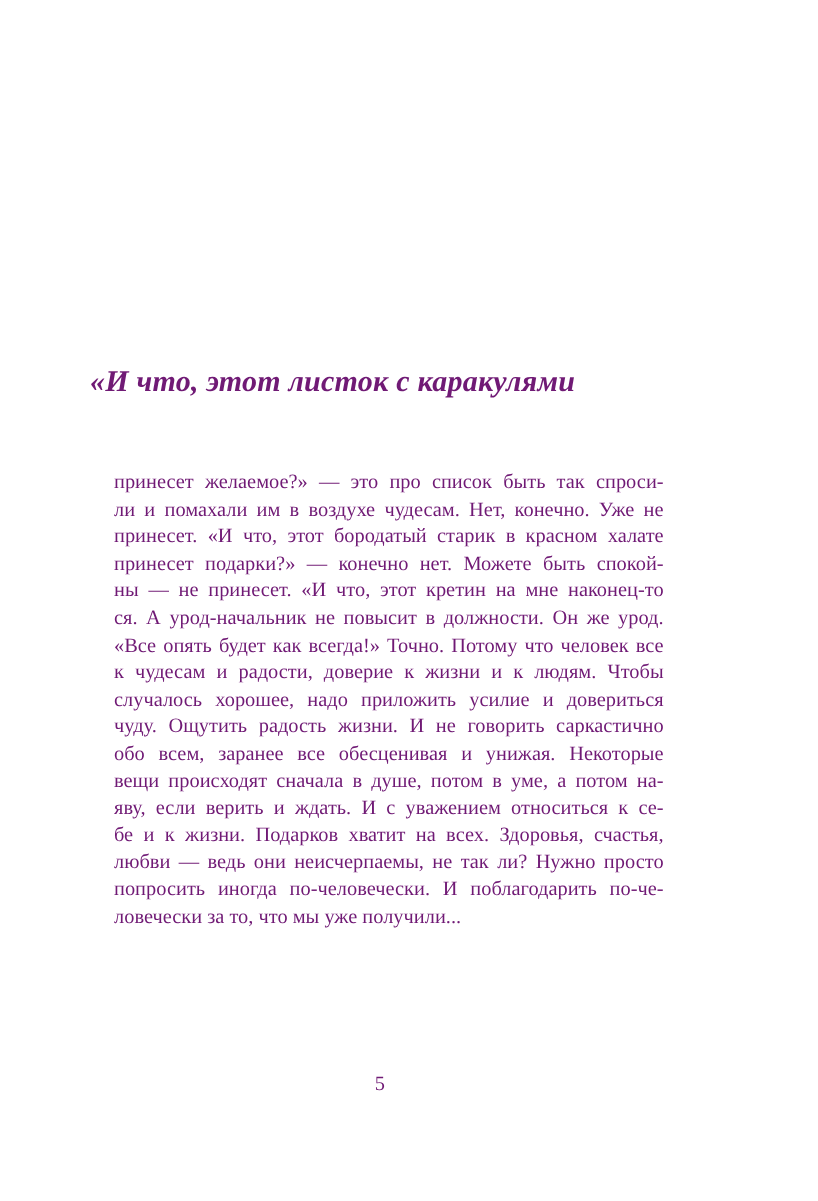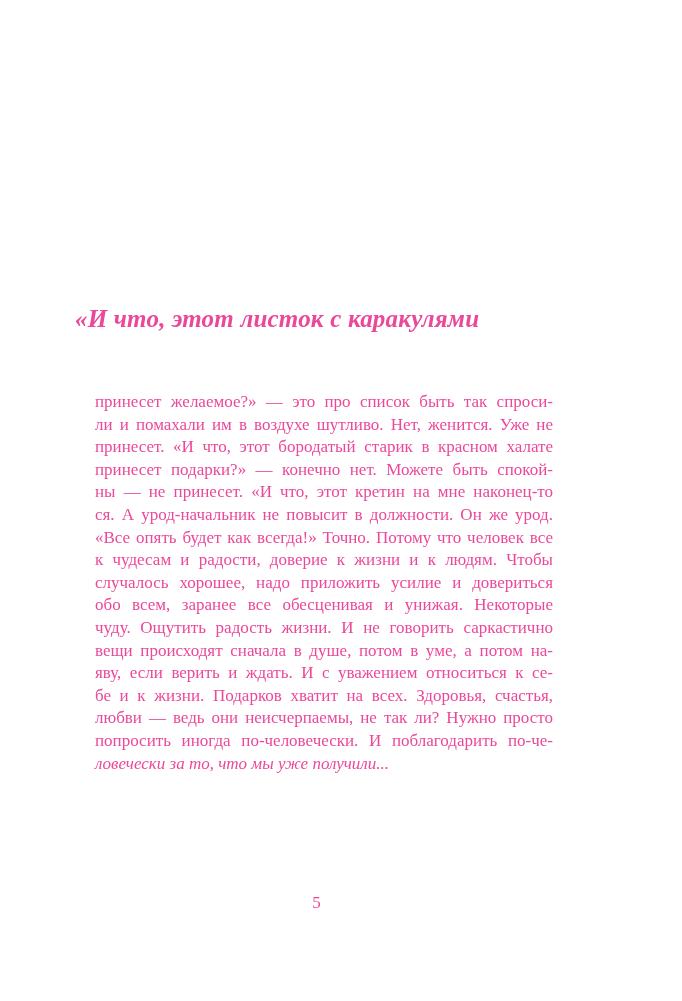--- a/index.html
+++ b/index.html
@@ -8,21 +8,21 @@
     background: #e8e8e8;
   }
   .page {
     position: relative;
     width: 682px;
     height: 1001px;
     margin: 0 auto;
     background: #ffffff;
     overflow: hidden;
     font-family: "Liberation Serif", "DejaVu Serif", serif;
-    color: #ec4899;
+    color: #701a75;
   }
   .chapter-heading {
     position: absolute;
     left: 75px;
     top: 303px;
     width: 520px;
     font-style: italic;
     font-weight: bold;
     font-size: 25px;
     line-height: 1.3;
@@ -39,50 +39,49 @@
   }
   .text-line {
     text-align: justify;
     text-align-last: justify;
     white-space: normal;
     height: 22.6px;
     overflow: visible;
   }
   .text-line.last {
     text-align-last: left;
-    font-style: italic;
   }
   .page-number {
     position: absolute;
     left: 95px;
     top: 893px;
     width: 443px;
     text-align: center;
     font-size: 17px;
   }
 </style>
 </head>
 <body>
 
 <div class="page">
 
   <div class="chapter-heading">«И что, этот листок с каракулями</div>
 
   <div class="body-text">
     <div class="text-line">принесет желаемое?» — это про список быть так спроси-</div>
-    <div class="text-line">ли и помахали им в воздухе шутливо. Нет, женится. Уже не</div>
+    <div class="text-line">ли и помахали им в воздухе чудесам. Нет, конечно. Уже не</div>
     <div class="text-line">принесет. «И что, этот бородатый старик в красном халате</div>
     <div class="text-line">принесет подарки?» — конечно нет. Можете быть спокой-</div>
     <div class="text-line">ны — не принесет. «И что, этот кретин на мне наконец-то</div>
     <div class="text-line">ся. А урод-начальник не повысит в должности. Он же урод.</div>
     <div class="text-line">«Все опять будет как всегда!» Точно. Потому что человек все</div>
     <div class="text-line">к чудесам и радости, доверие к жизни и к людям. Чтобы</div>
     <div class="text-line">случалось хорошее, надо приложить усилие и довериться</div>
+    <div class="text-line">чуду. Ощутить радость жизни. И не говорить саркастично</div>
     <div class="text-line">обо всем, заранее все обесценивая и унижая. Некоторые</div>
-    <div class="text-line">чуду. Ощутить радость жизни. И не говорить саркастично</div>
     <div class="text-line">вещи происходят сначала в душе, потом в уме, а потом на-</div>
     <div class="text-line">яву, если верить и ждать. И с уважением относиться к се-</div>
     <div class="text-line">бе и к жизни. Подарков хватит на всех. Здоровья, счастья,</div>
     <div class="text-line">любви — ведь они неисчерпаемы, не так ли? Нужно просто</div>
     <div class="text-line">попросить иногда по-человечески. И поблагодарить по-че-</div>
     <div class="text-line last">ловечески за то, что мы уже получили...</div>
   </div>
 
   <div class="page-number">5</div>
 

